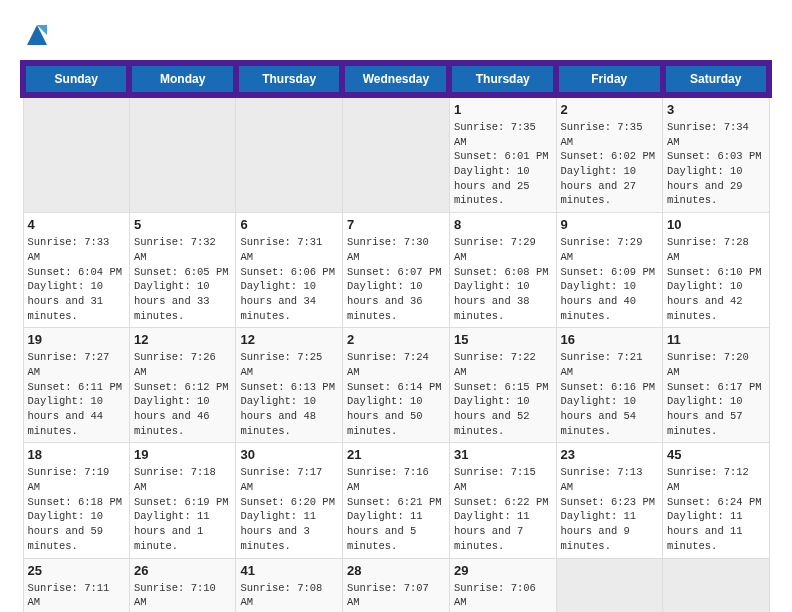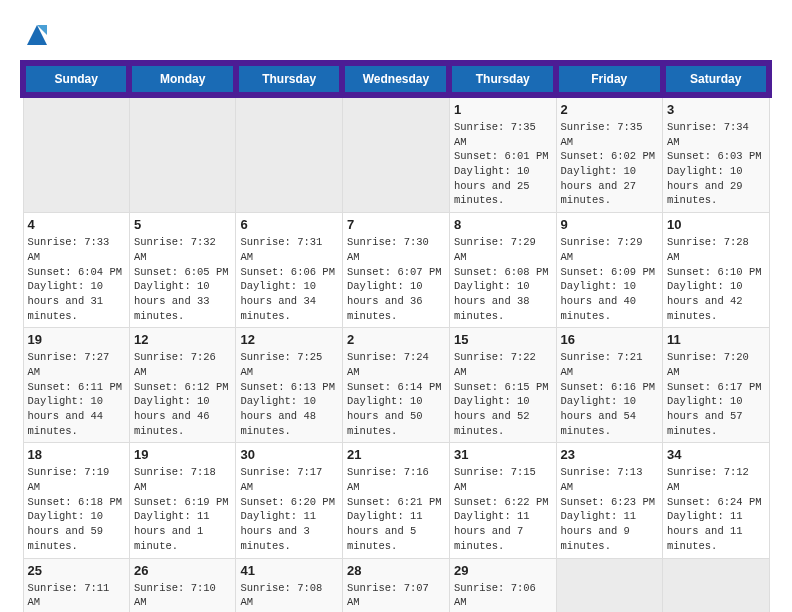--- a/index.html
+++ b/index.html
@@ -221,21 +221,21 @@
         </td>
         <td>
           <div class="day-number">31</div>
           <div class="day-info">Sunrise: 7:15 AM<br>Sunset: 6:22 PM<br>Daylight: 11 hours and 7 minutes.</div>
         </td>
         <td>
           <div class="day-number">23</div>
           <div class="day-info">Sunrise: 7:13 AM<br>Sunset: 6:23 PM<br>Daylight: 11 hours and 9 minutes.</div>
         </td>
         <td>
-          <div class="day-number">34</div>
+          <div class="day-number">45</div>
           <div class="day-info">Sunrise: 7:12 AM<br>Sunset: 6:24 PM<br>Daylight: 11 hours and 11 minutes.</div>
         </td>
       </tr>
       <tr>
         <td>
           <div class="day-number">25</div>
           <div class="day-info">Sunrise: 7:11 AM<br>Sunset: 6:25 PM<br>Daylight: 11 hours and 14 minutes.</div>
         </td>
         <td>
           <div class="day-number">26</div>

